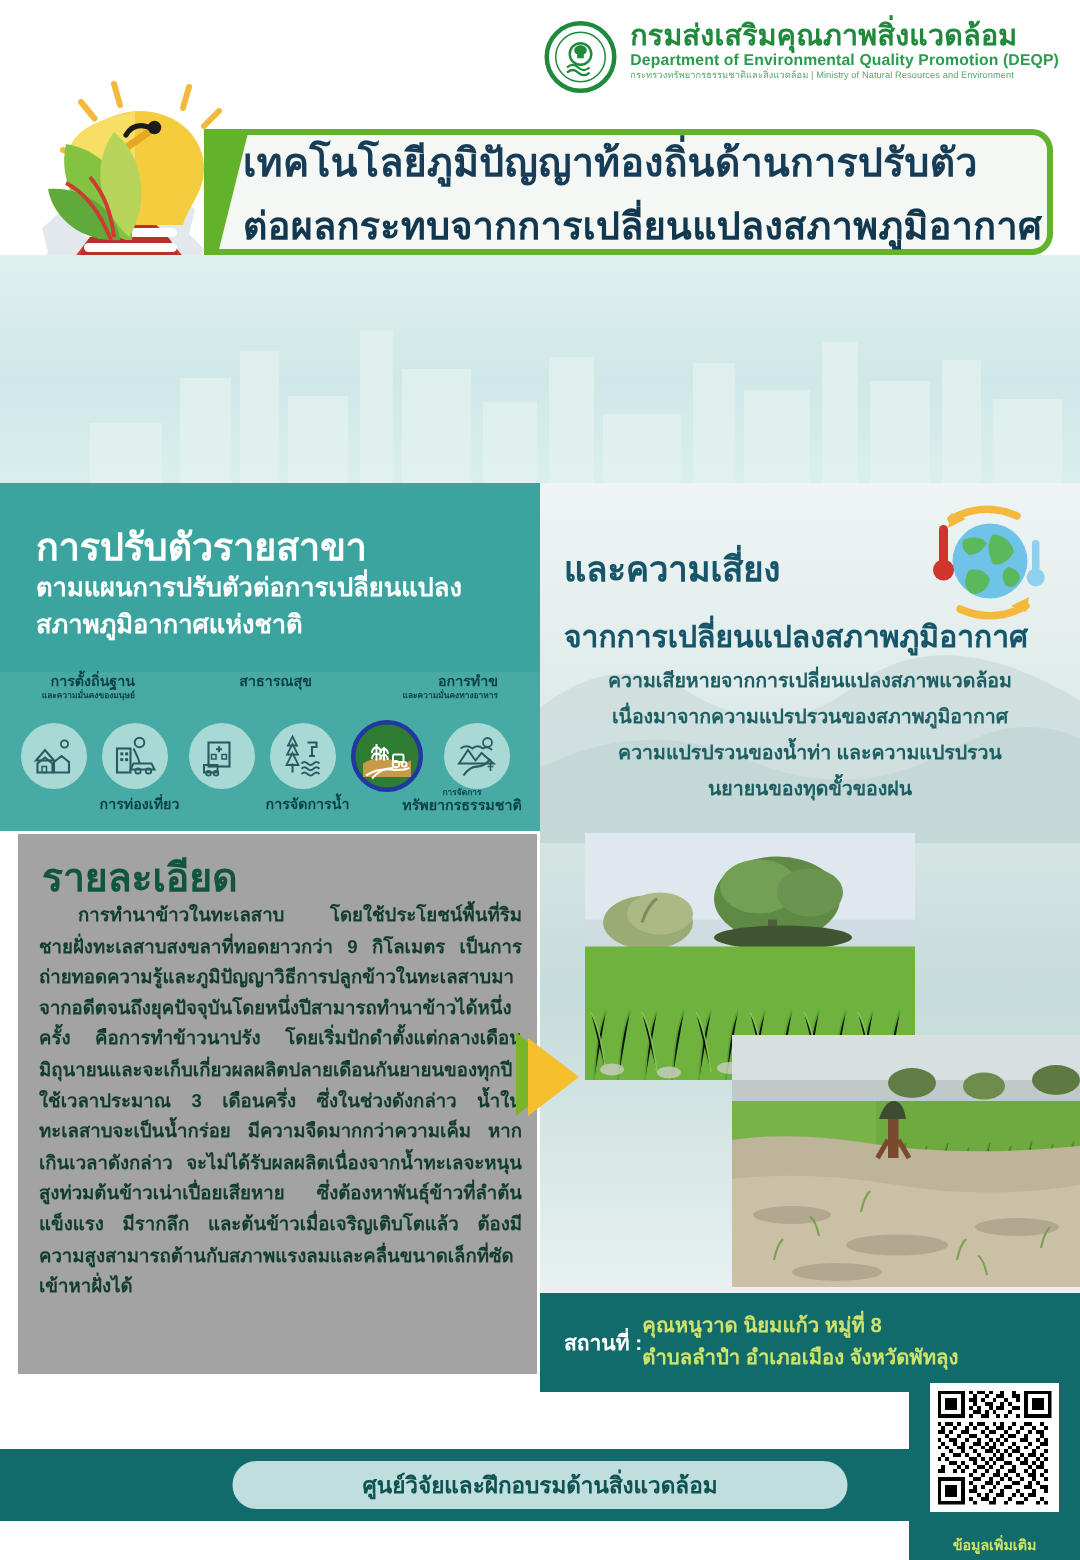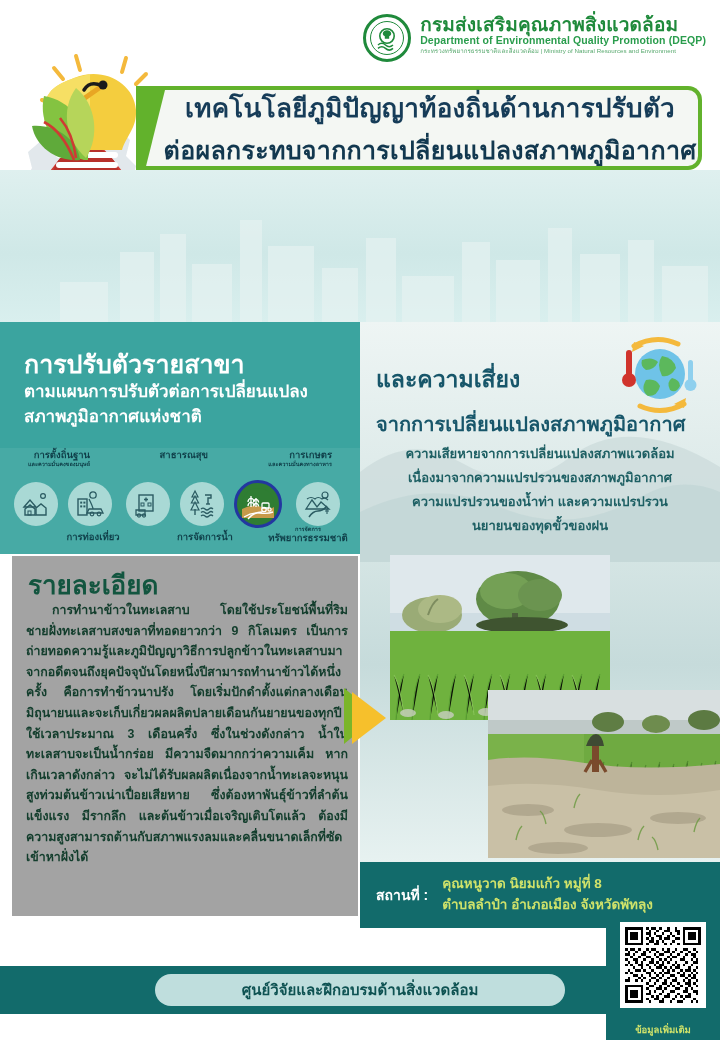--- a/index.html
+++ b/index.html
@@ -66,21 +66,20 @@
   
   .title-banner {
     position: absolute; left: 136px; top: 86px; width: 566px; height: 84px;
     background: #f4f7f3;
     border: 4px solid #62b22c;
     border-left: none;
     border-radius: 0 14px 14px 0;
     clip-path: polygon(22px 0, 100% 0, 100% 100%, 0 100%, 0 0);
     display: flex; flex-direction: column; justify-content: center;
     padding-left: 26px;
-    text-align: center;
   }
   .title-banner::after {
     content: "";
     position: absolute; left: -4px; top: -4px;
     width: 34px; height: 92px;
     background: #62b22c;
     transform: skewX(-14deg);
     transform-origin: top left;
     z-index: -1;
   }
@@ -165,21 +164,21 @@
   }
   .photo-b {
     position: absolute; left: 128px; top: 368px; width: 232px; height: 168px;
     overflow: hidden; background: #c3c1ae;
   }
 
   
   .loc-bar {
     position: absolute; left: 360px; top: 862px; width: 360px; height: 66px;
     background: #126b6b;
-    display: flex; align-items: center; padding-left: 16px; gap: 14px;
+    display: flex; align-items: center; padding-left: 16px; gap: 0;
   }
   .loc-label { font-size: 14px; font-weight: bold; color: #ffffff; white-space: nowrap; }
   .loc-lines { color: #cfe26a; font-size: 13.5px; font-weight: bold; line-height: 1.55; }
 
   
   .panel-detail {
     position: absolute; left: 12px; top: 556px; width: 346px; height: 360px;
     background: #a3a3a3;
   }
   .panel-detail::after {
@@ -334,21 +333,21 @@
 
       <div class="ic-label-top" style="left:6px; top:2px; width:84px;">
         <span class="big">การตั้งถิ่นฐาน</span>
         <span class="small">และความมั่นคงของมนุษย์</span>
       </div>
       <div class="ic-label-top" style="left:124px; top:2px; width:84px;">
         <span class="big">สาธารณสุข</span>
         <span class="small"></span>
       </div>
       <div class="ic-label-top" style="left:232px; top:2px; width:100px;">
-        <span class="big">การเกษตร</span>
+        <span class="big">อการทำข</span>
         <span class="small">และความมั่นคงทางอาหาร</span>
       </div>
 
       <div class="ic-circle" style="left:14px; top:34px;">
         <svg width="30" height="30" viewBox="0 0 30 30" aria-hidden="true">
           <path d="M3 18 L9 11 L15 18 Z" fill="none" stroke="#2b5b62" stroke-width="1.4"></path>
           <circle cx="22" cy="7" r="2.4" fill="none" stroke="#2b5b62" stroke-width="1.2"></circle>
           <path d="M4 26 v-6 l5-4 5 4 v6 z" fill="none" stroke="#2b5b62" stroke-width="1.4"></path>
           <path d="M15 26 v-7 l5-4 5 4 v7 z" fill="none" stroke="#2b5b62" stroke-width="1.4"></path>
           <rect x="7" y="22" width="3" height="4" fill="none" stroke="#2b5b62" stroke-width="1"></rect>

